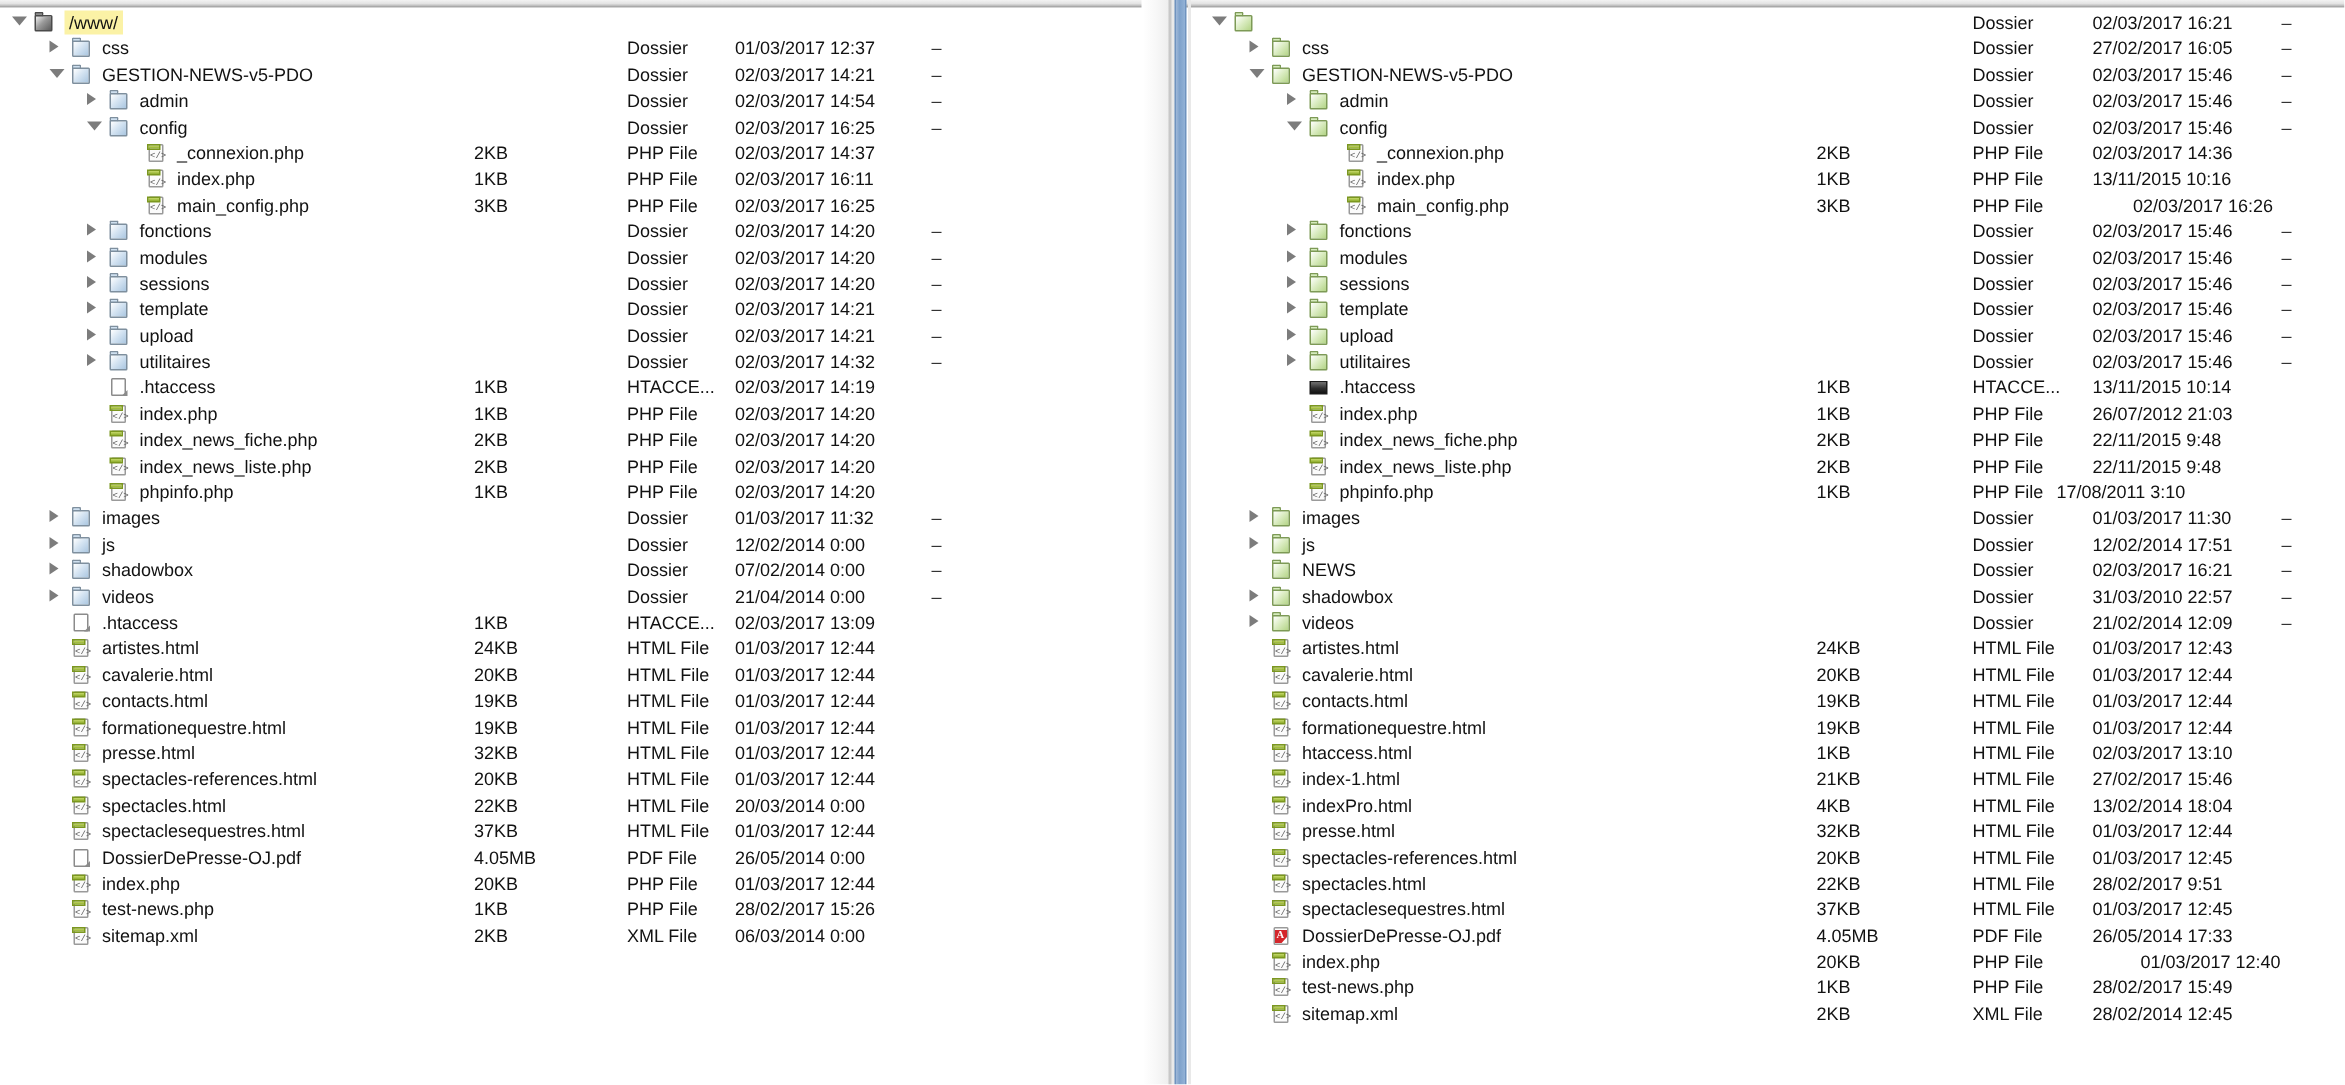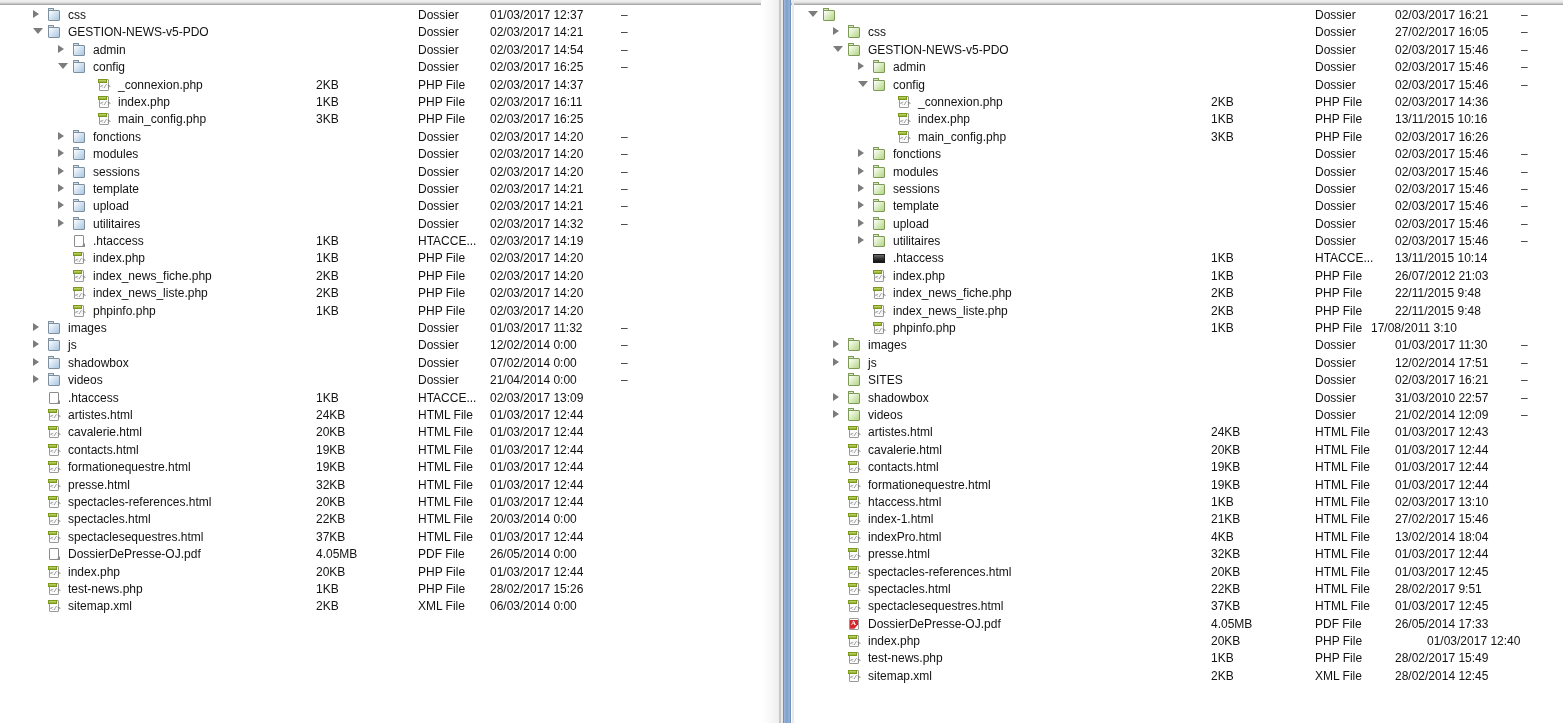--- a/index.html
+++ b/index.html
@@ -135,20 +135,30 @@
 </style>
 </head>
 <body>
 
 <div id="root">
 
   <div class="topbar"></div>
 
   <div class="panel" id="panel-left">
       <div class="row">
+        <span class="twisty open" style="left:8px"></span>
+        <span style="position:absolute;left:22px;top:0;width:14px;height:17px;">
+          <span class="ico folder dark">
+            <span class="tab"></span>
+            <span class="body"></span>
+          </span>
+        </span>
+        <span class="cell name hl" style="left:43px">/www/</span>
+      </div>
+      <div class="row">
         <span class="twisty closed" style="left:33px"></span>
         <span style="position:absolute;left:47px;top:0;width:14px;height:17px;">
           <span class="ico folder">
             <span class="tab"></span>
             <span class="body"></span>
           </span>
         </span>
         <span class="cell name" style="left:68px">css</span>
         <span class="cell meta" style="left:418px">Dossier</span>
         <span class="cell meta" style="left:490px">01/03/2017 12:37</span>
@@ -695,21 +705,21 @@
         <span style="position:absolute;left:102px;top:0;width:14px;height:17px;">
           <span class="ico code">
             <span class="page"></span>
             <span class="glyph">&lt;/&gt;</span>
             <span class="bar"></span>
           </span>
         </span>
         <span class="cell name" style="left:123px">main_config.php</span>
         <span class="cell meta size" style="left:416px;width:80px">3KB</span>
         <span class="cell meta" style="left:520px">PHP File</span>
-        <span class="cell meta" style="left:600px">02/03/2017 16:26</span>
+        <span class="cell meta" style="left:627px">02/03/2017 16:26</span>
       </div>
       <div class="row">
         <span class="twisty closed" style="left:63px"></span>
         <span style="position:absolute;left:77px;top:0;width:14px;height:17px;">
           <span class="ico folder green">
             <span class="tab"></span>
             <span class="body"></span>
           </span>
         </span>
         <span class="cell name" style="left:98px">fonctions</span>
@@ -871,21 +881,21 @@
         <span class="cell meta" style="left:600px">12/02/2014 17:51</span>
         <span class="cell dash" style="left:726px">–</span>
       </div>
       <div class="row">
         <span style="position:absolute;left:52px;top:0;width:14px;height:17px;">
           <span class="ico folder green">
             <span class="tab"></span>
             <span class="body"></span>
           </span>
         </span>
-        <span class="cell name" style="left:73px">SITES</span>
+        <span class="cell name" style="left:73px">NEWS</span>
         <span class="cell meta" style="left:520px">Dossier</span>
         <span class="cell meta" style="left:600px">02/03/2017 16:21</span>
         <span class="cell dash" style="left:726px">–</span>
       </div>
       <div class="row">
         <span class="twisty closed" style="left:38px"></span>
         <span style="position:absolute;left:52px;top:0;width:14px;height:17px;">
           <span class="ico folder green">
             <span class="tab"></span>
             <span class="body"></span>

